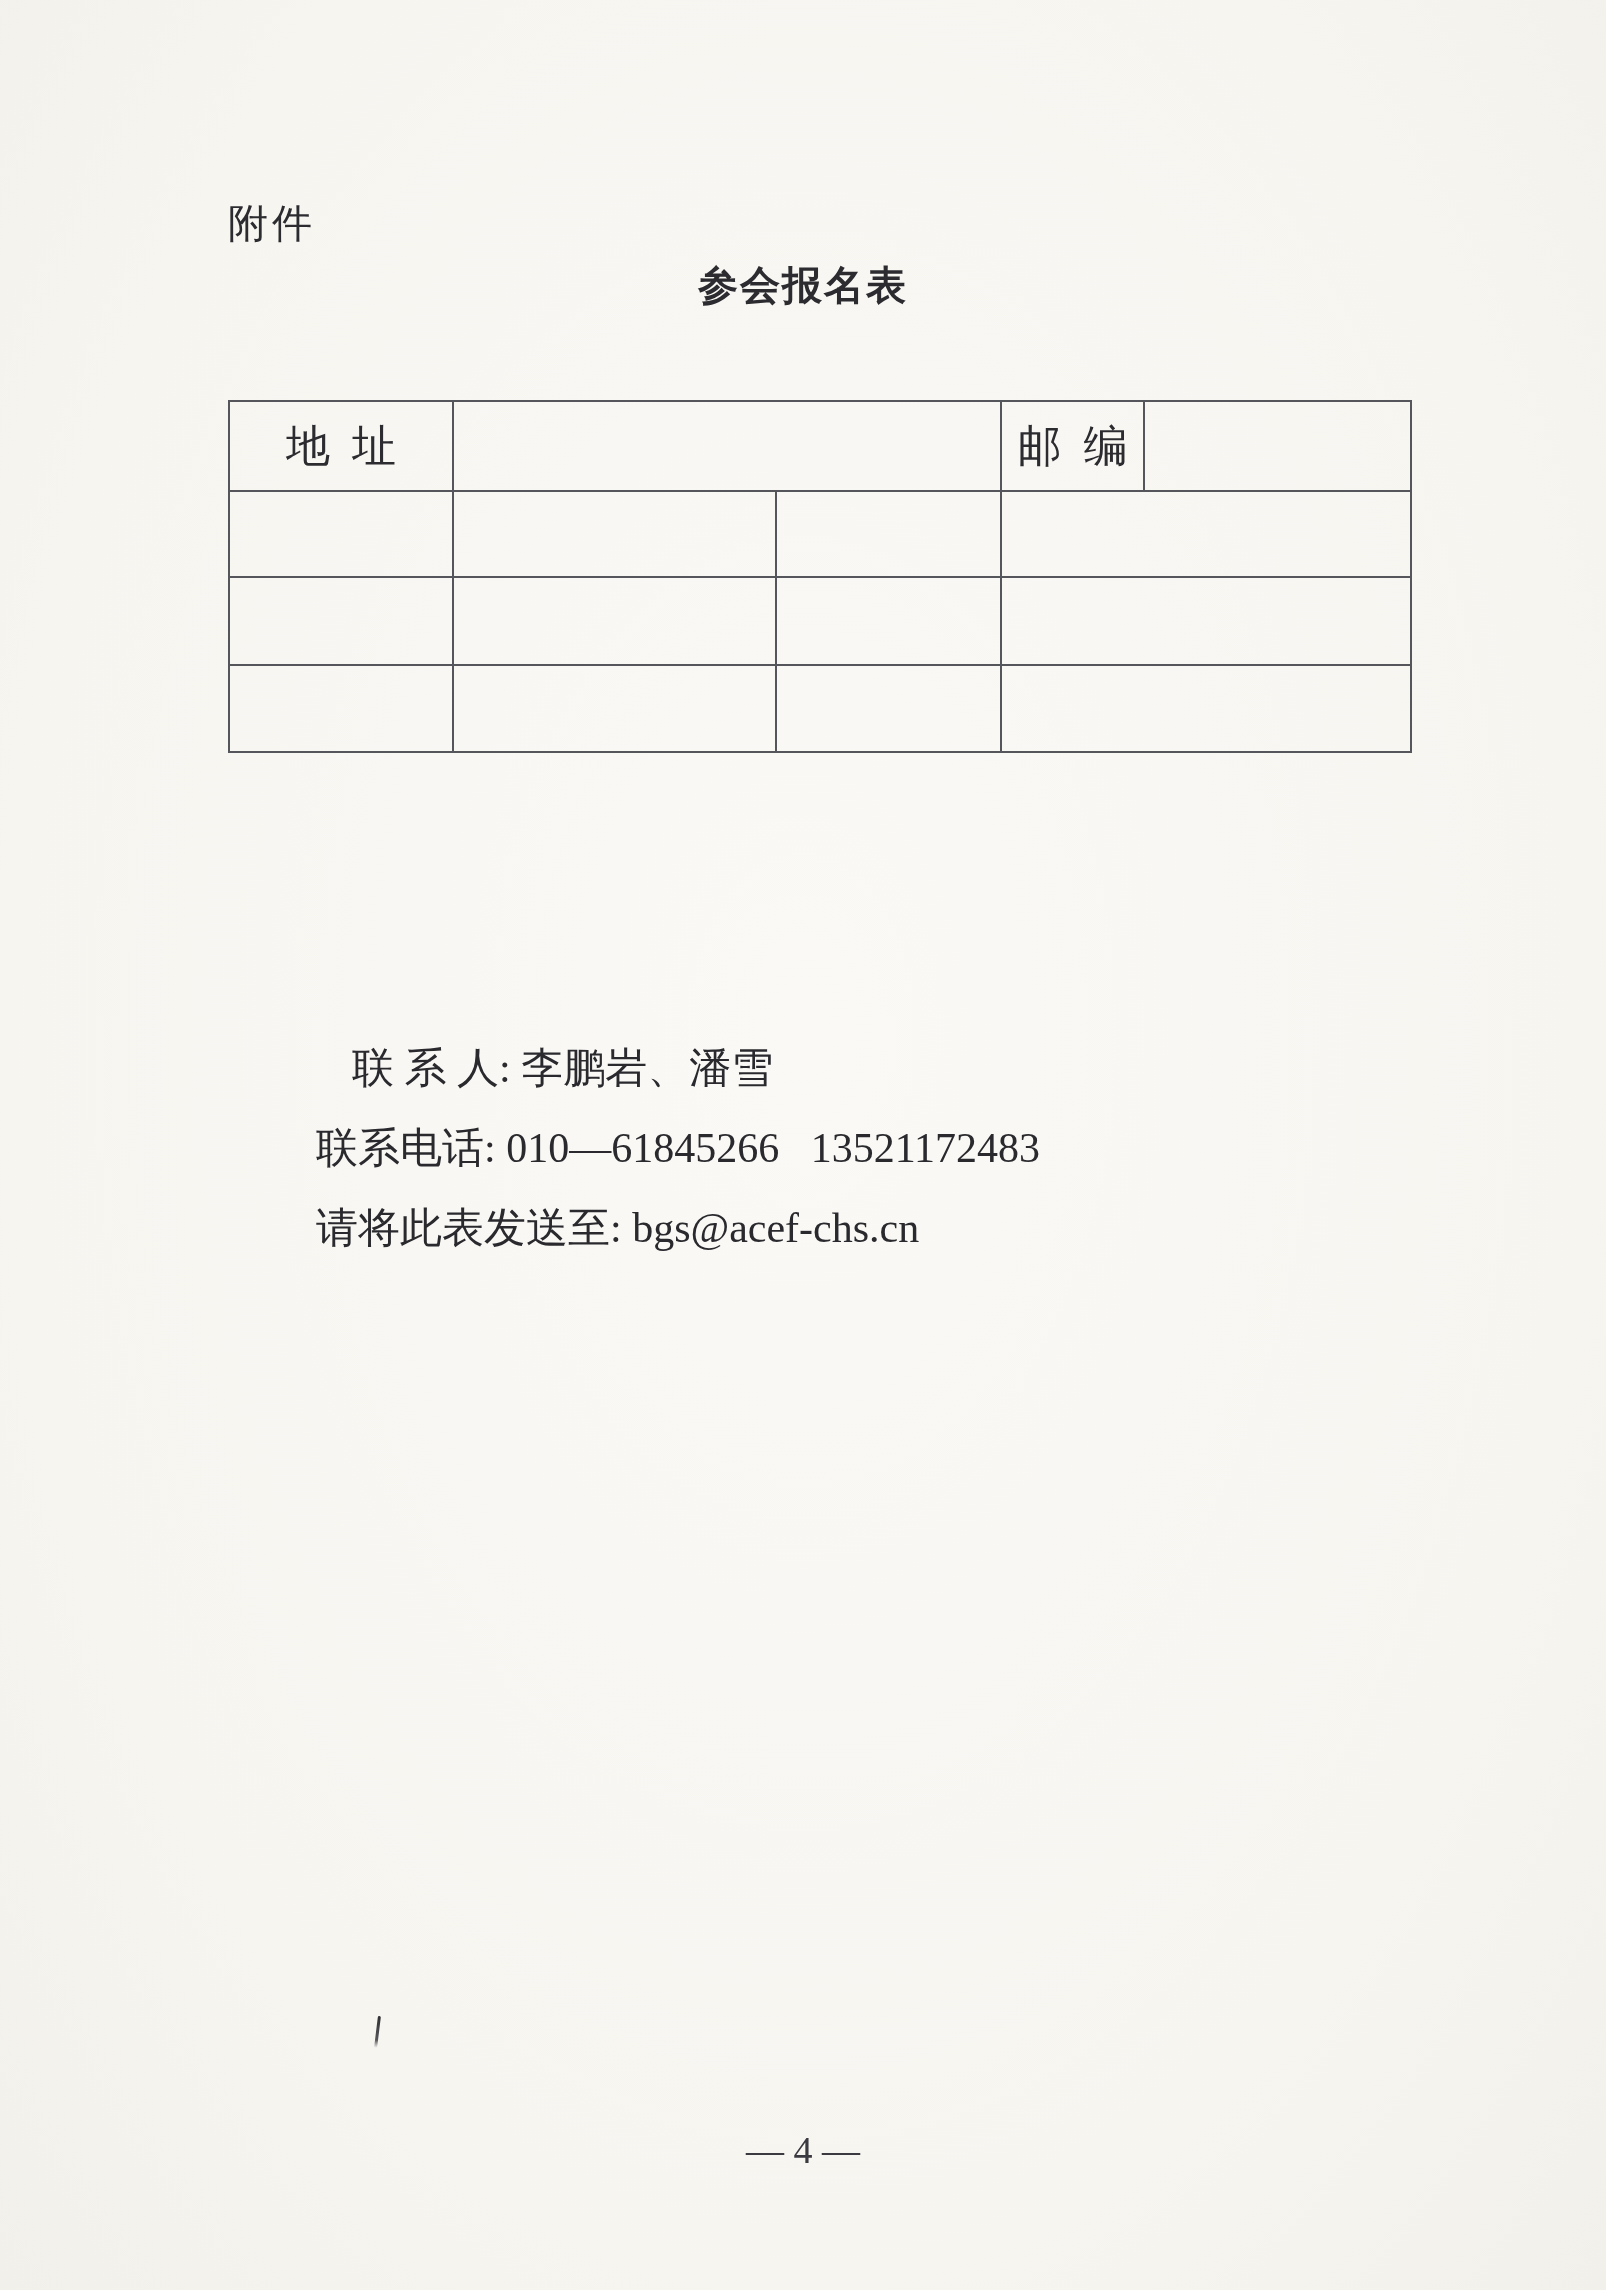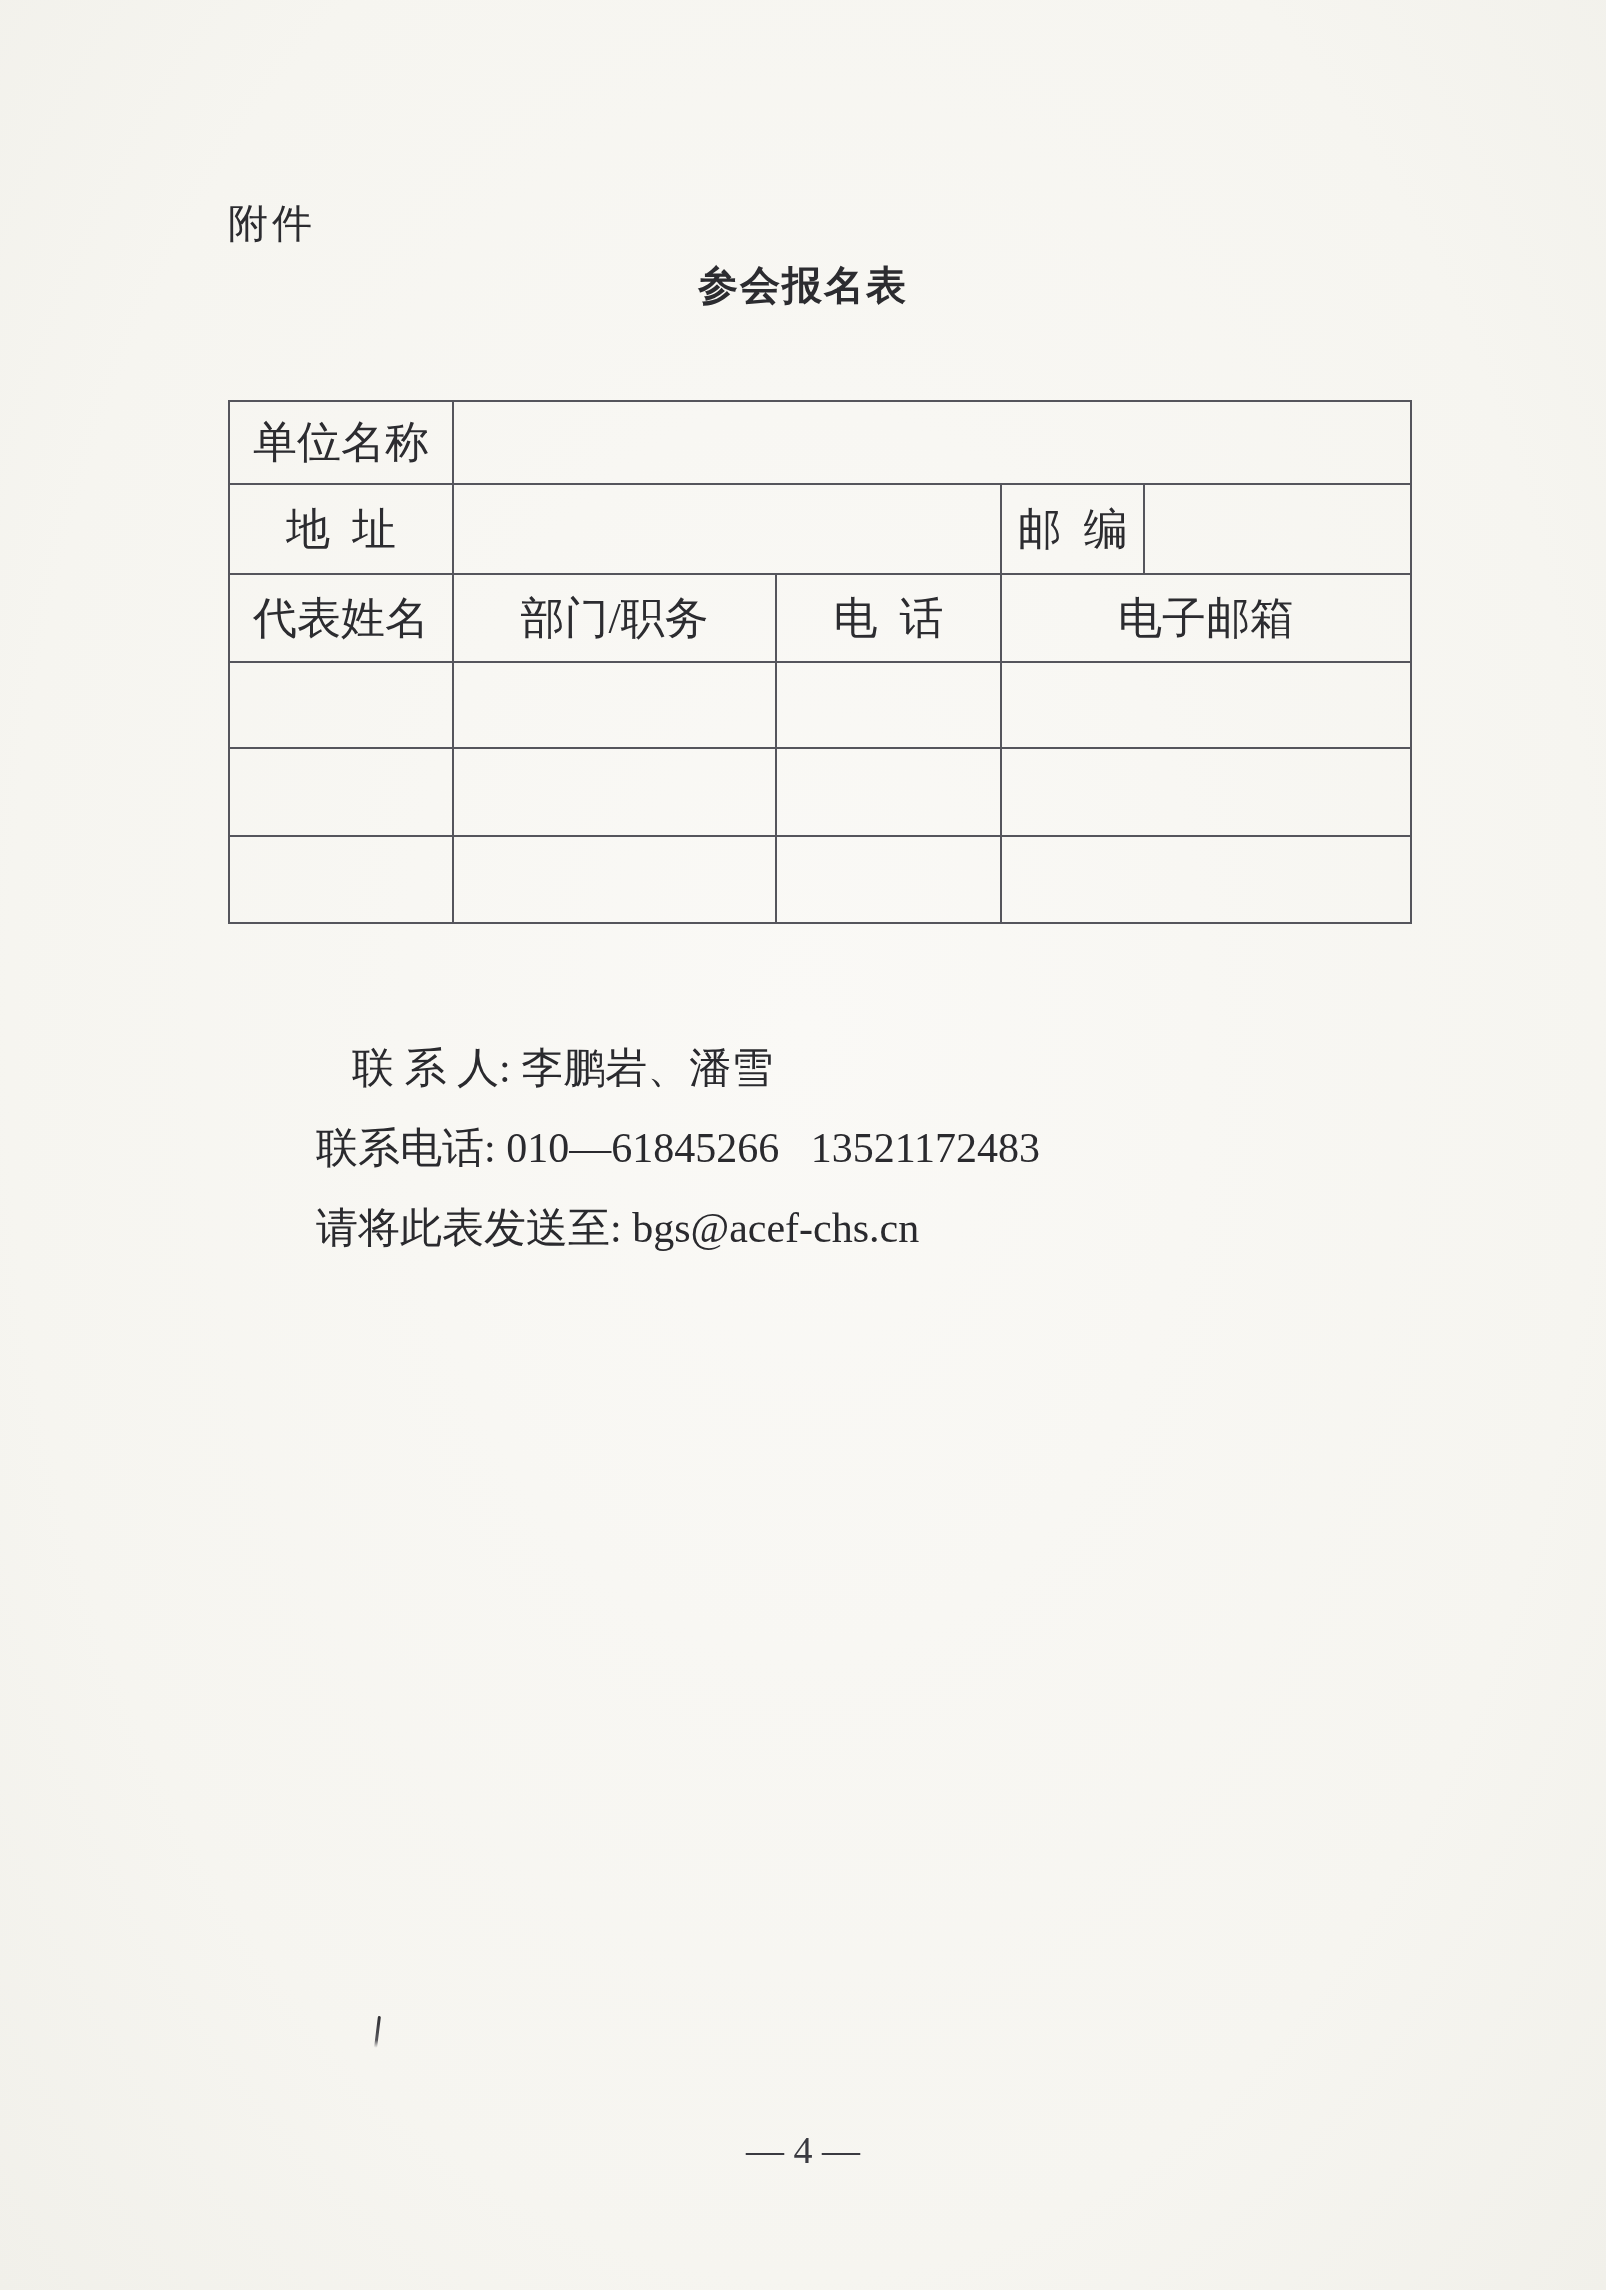--- a/index.html
+++ b/index.html
@@ -99,35 +99,25 @@
 
   <table class="reg-table">
     <colgroup>
       <col style="width:224px">
       <col style="width:323px">
       <col style="width:225px">
       <col style="width:143px">
       <col style="width:267px">
     </colgroup>
     <tbody>
-      <tr class="h83">
-        <td>单位名称</td>
-        <td colspan="4"></td>
-      </tr>
       <tr class="h90">
         <td>地  址</td>
         <td colspan="2"></td>
         <td>邮  编</td>
         <td></td>
-      </tr>
-      <tr class="h88">
-        <td>代表姓名</td>
-        <td>部门/职务</td>
-        <td>电  话</td>
-        <td colspan="2">电子邮箱</td>
       </tr>
       <tr class="h86">
         <td></td>
         <td></td>
         <td></td>
         <td colspan="2"></td>
       </tr>
       <tr class="h88">
         <td></td>
         <td></td>

